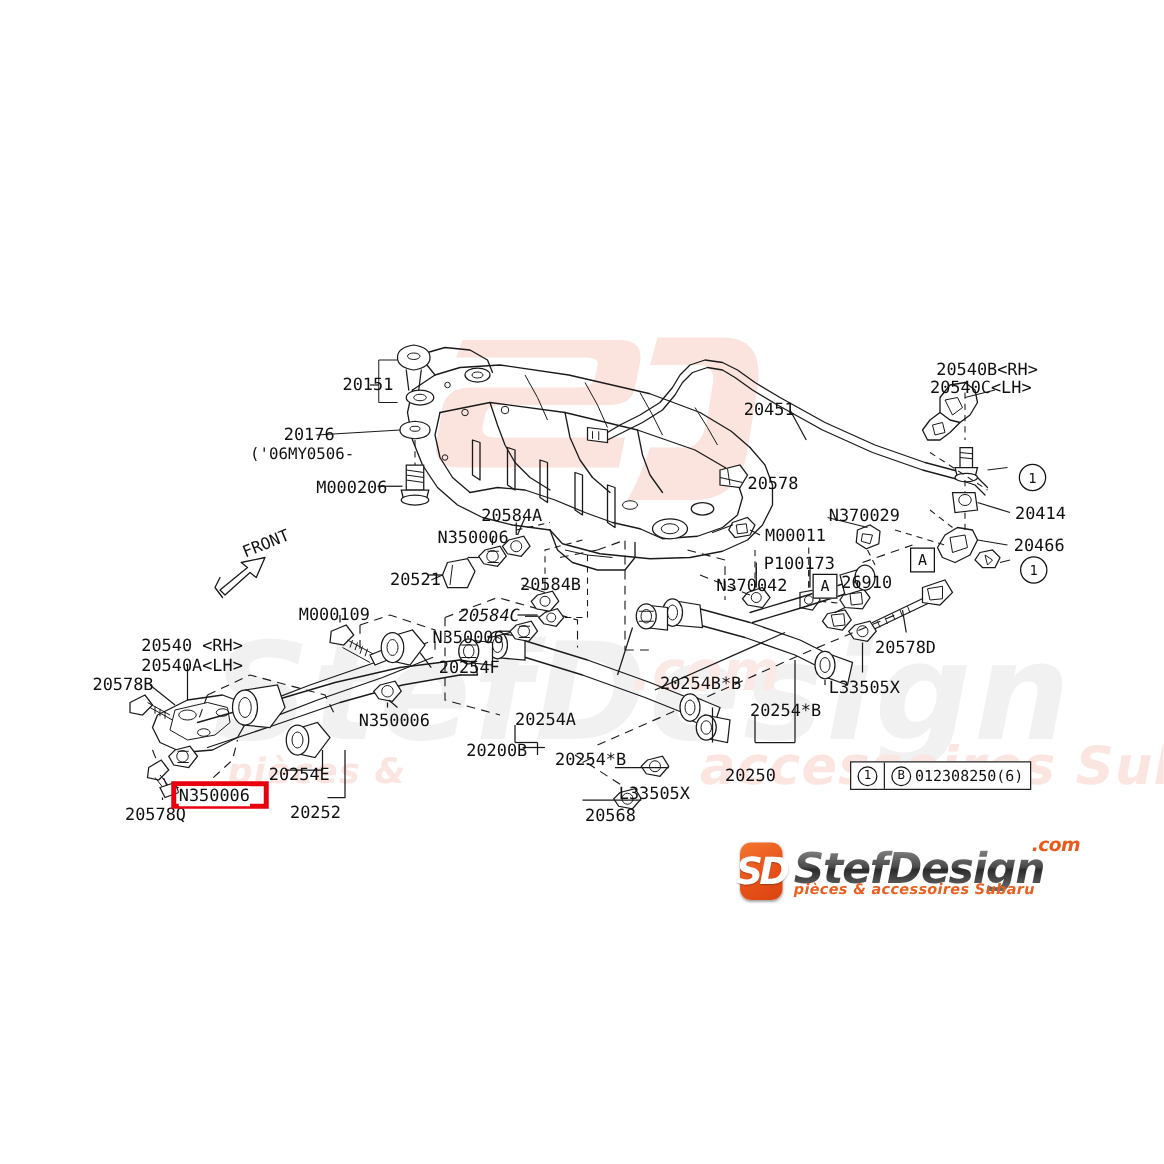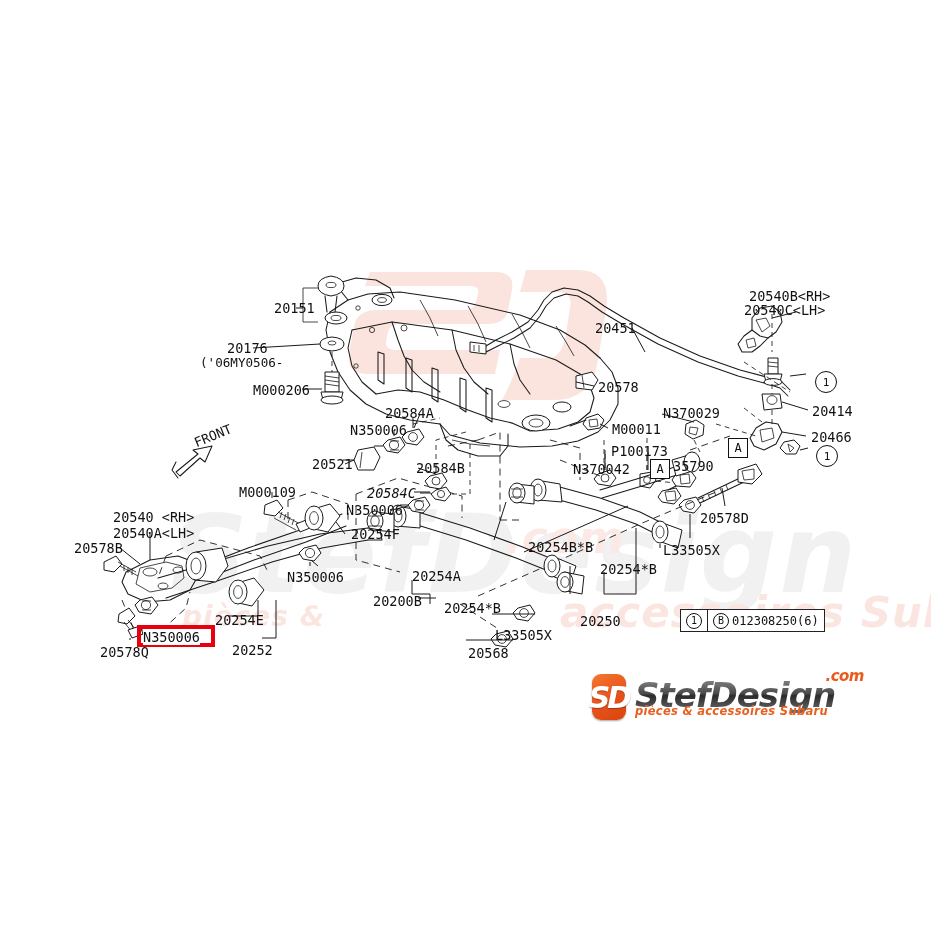--- a/index.html
+++ b/index.html
@@ -711,21 +711,21 @@
   <div class="lbl" style="left:412px; top:569px;">20254A</div>
   <div class="lbl" style="left:373px; top:594px;">20200B</div>
   <div class="lbl" style="left:444px; top:601px;">20254*B</div>
   <div class="lbl" style="left:495px; top:628px;">L33505X</div>
   <div class="lbl" style="left:468px; top:646px;">20568</div>
   <div class="lbl" style="left:528px; top:540px;">20254B*B</div>
   <div class="lbl" style="left:600px; top:562px;">20254*B</div>
   <div class="lbl" style="left:580px; top:603px;margin-top:11px;">20250</div>
   <div class="lbl" style="left:663px; top:543px;">L33505X</div>
   <div class="lbl" style="left:700px; top:511px;">20578D</div>
-  <div class="lbl" style="left:673px; top:459px;">35790</div>
+  <div class="lbl" style="left:673px; top:459px;">26910</div>
   <div class="lbl" style="left:611px; top:444px;">P100173</div>
   <div class="lbl" style="left:573px; top:462px;">N370042</div>
   <div class="lbl" style="left:612px; top:422px;">M00011</div>
   <div class="lbl" style="left:663px; top:406px;">N370029</div>
   <div class="lbl" style="left:595px; top:321px;">20451</div>
   <div class="lbl" style="left:598px; top:380px;">20578</div>
   <div class="lbl" style="left:749px; top:289px;">20540B&lt;RH&gt;</div>
   <div class="lbl" style="left:744px; top:303px;">20540C&lt;LH&gt;</div>
   <div class="lbl" style="left:812px; top:404px;">20414</div>
   <div class="lbl" style="left:811px; top:430px;">20466</div>

